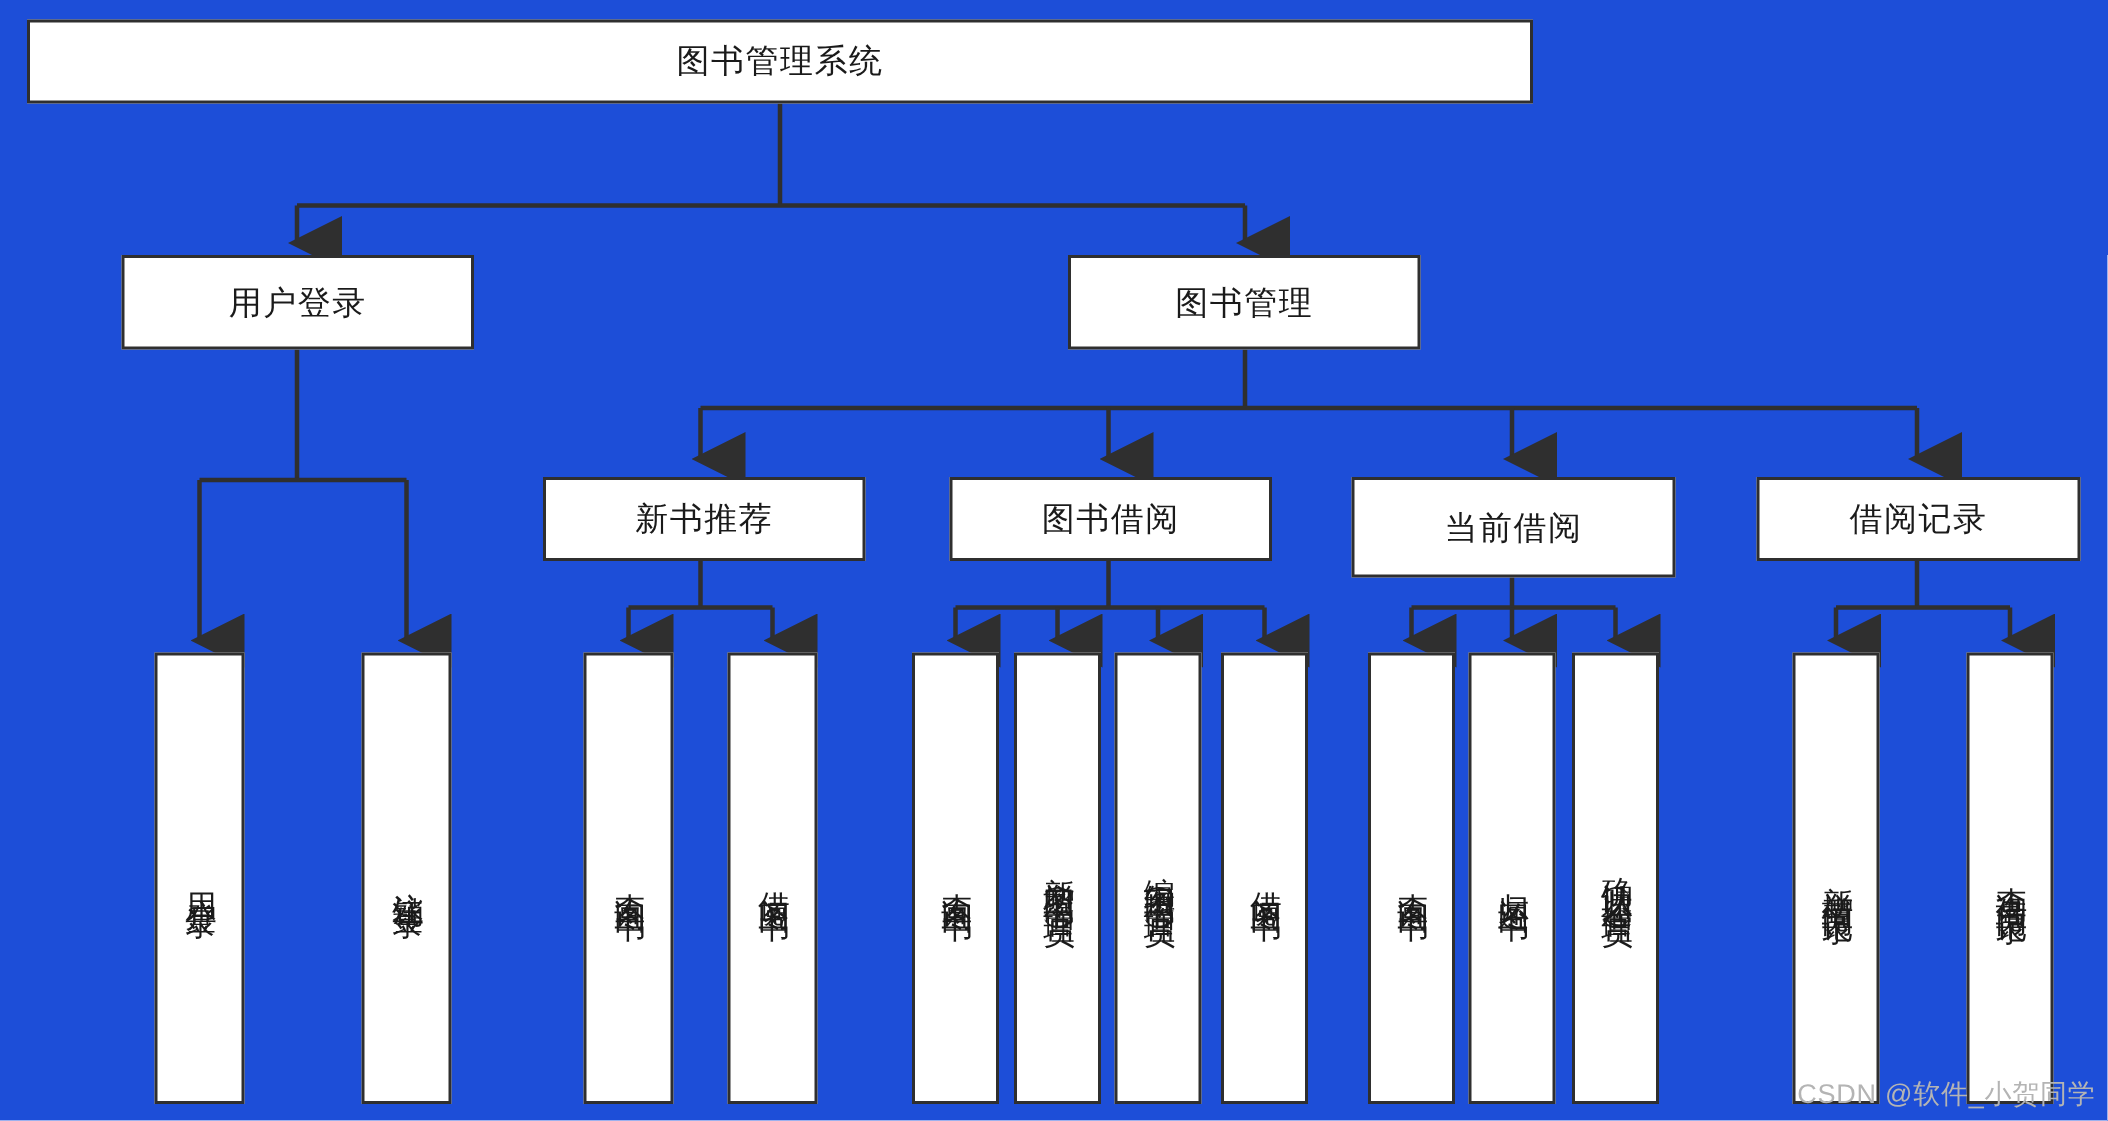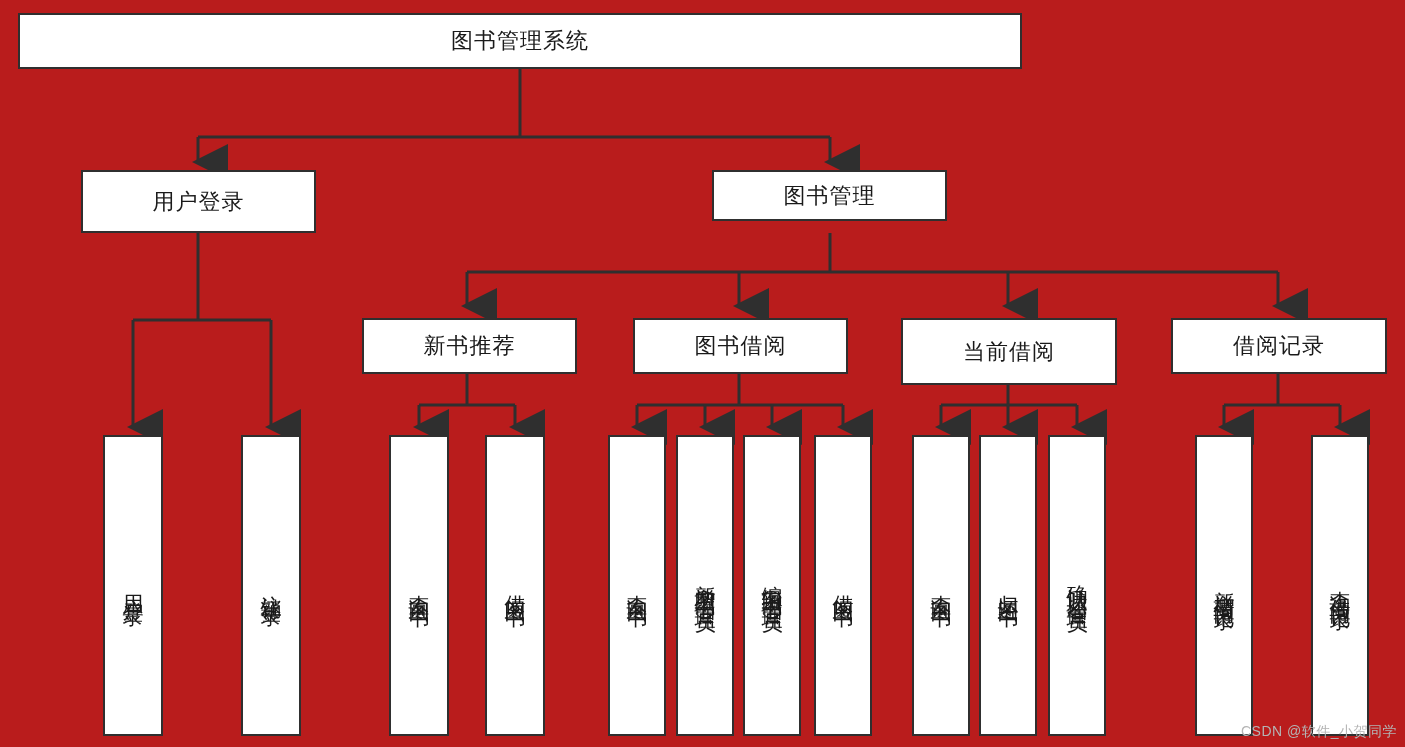--- a/index.html
+++ b/index.html
@@ -8,21 +8,21 @@
     padding: 0;
     background: #ffffff;
   }
   body {
     font-family: "Liberation Sans", "DejaVu Sans", sans-serif;
   }
   #canvas {
     position: relative;
     width: 1405px;
     height: 747px;
-    background: #b91c1c;
+    background: #1d4ed8;
     overflow: hidden;
   }
   #edges {
     position: absolute;
     left: 0;
     top: 0;
     width: 1405px;
     height: 747px;
     pointer-events: none;
   }
@@ -59,21 +59,21 @@
     text-orientation: upright;
     font-size: 21px;
     line-height: 1.05;
     letter-spacing: 4px;
     white-space: nowrap;
   }
   #watermark {
     position: absolute;
     right: 8px;
     bottom: 6px;
-    font-size: 14px;
+    font-size: 18px;
     color: #b4b4b4;
     letter-spacing: 0.5px;
     z-index: 5;
     white-space: nowrap;
     font-family: "Liberation Sans", "DejaVu Sans", sans-serif;
   }
 </style>
 </head>
 <body>
 
@@ -132,21 +132,21 @@
   </svg>
 
   <div class="node horiz" style="left:18px; top:13px; width:1004px; height:56px;">
     <span class="node-label">图书管理系统</span>
   </div>
 
   <div class="node horiz" style="left:81px; top:170px; width:235px; height:63px;">
     <span class="node-label">用户登录</span>
   </div>
 
-  <div class="node horiz" style="left:712px; top:170px; width:235px; height:51px;">
+  <div class="node horiz" style="left:712px; top:170px; width:235px; height:63px;">
     <span class="node-label">图书管理</span>
   </div>
 
   <div class="node horiz" style="left:362px; top:318px; width:215px; height:56px;">
     <span class="node-label">新书推荐</span>
   </div>
 
   <div class="node horiz" style="left:633px; top:318px; width:215px; height:56px;">
     <span class="node-label">图书借阅</span>
   </div>

